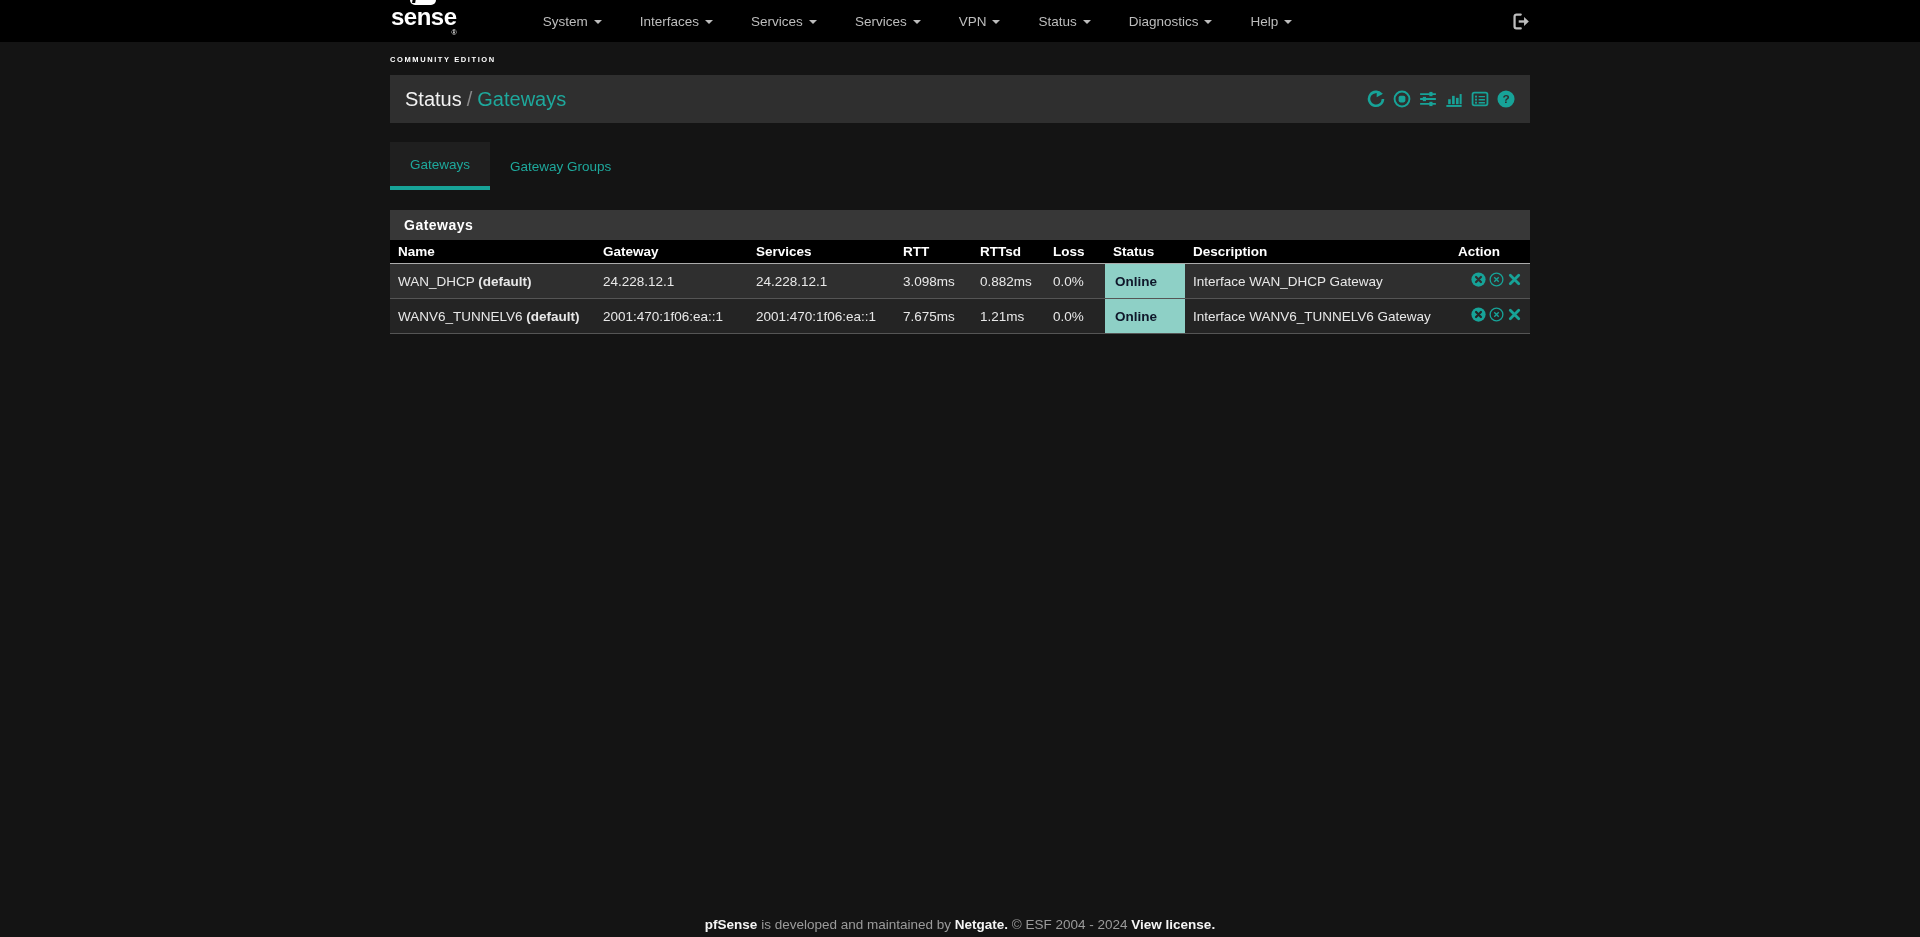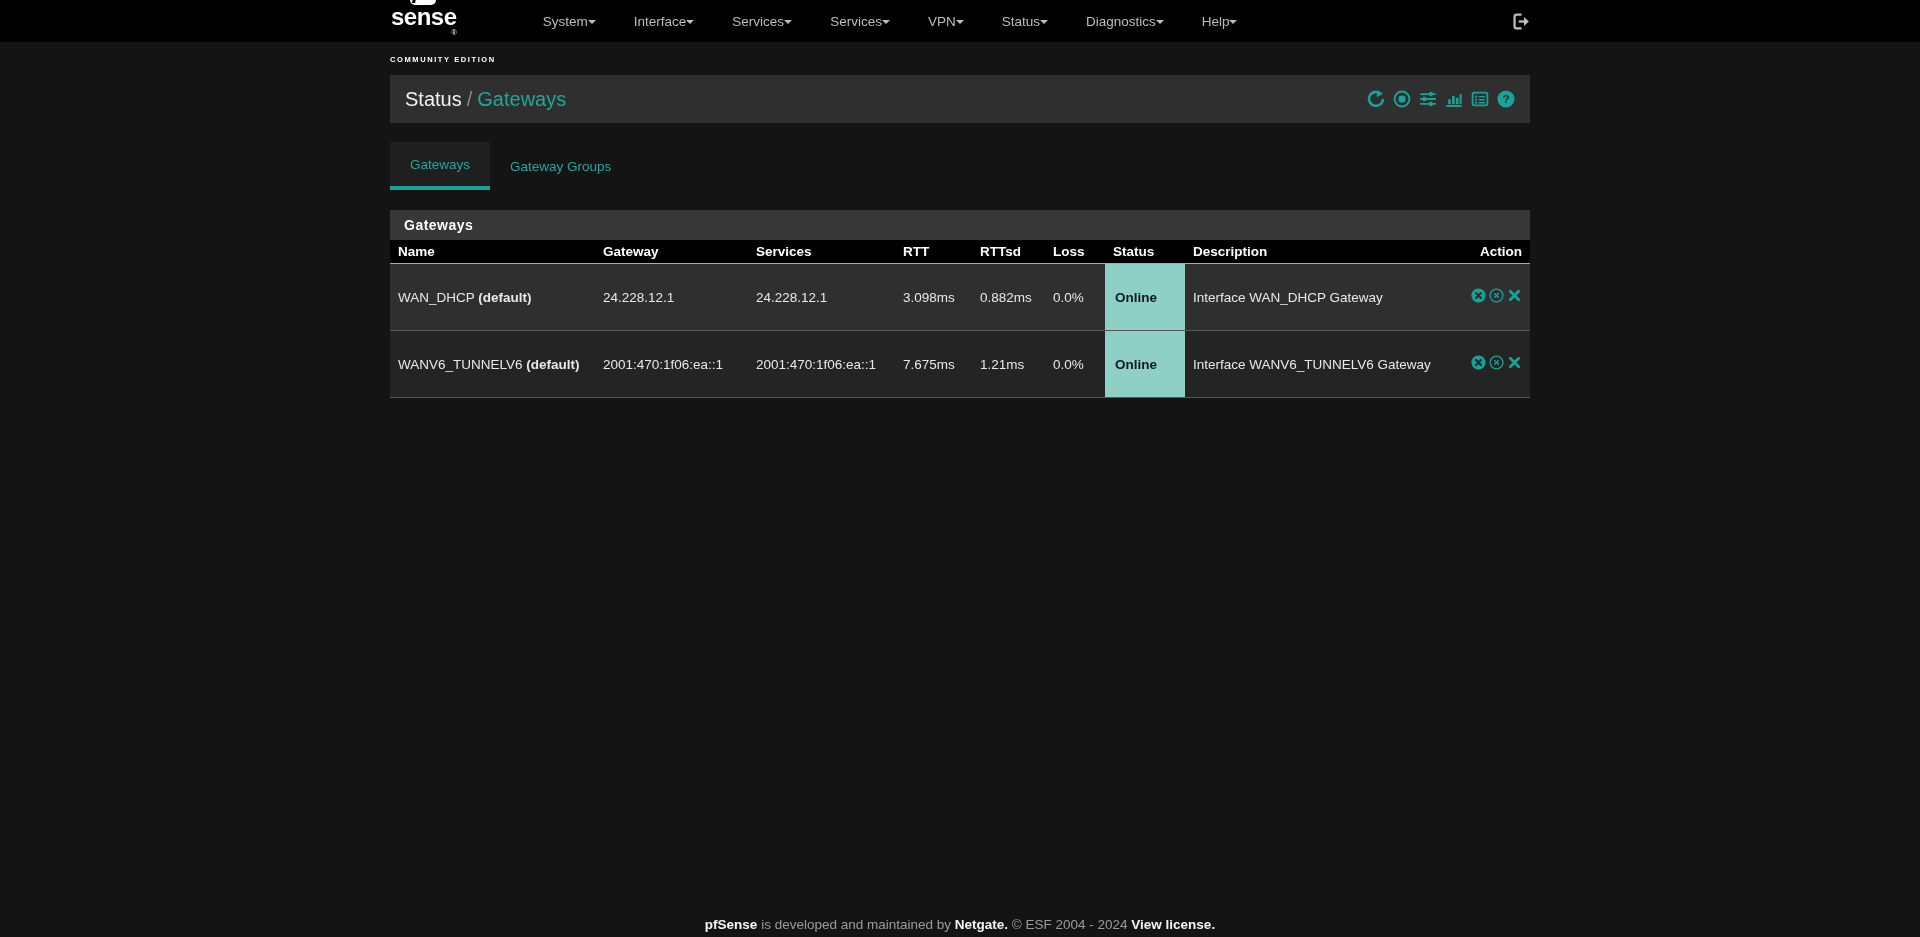--- a/index.html
+++ b/index.html
@@ -19,21 +19,21 @@
   .logo-pf {
     background: #fff; color: #000; font-weight: 800; font-style: italic;
     font-size: 23px; padding: 1px 4px 3px 2px; border-radius: 5px; letter-spacing: -1px;
   }
   .logo-sense { color: #fff; font-weight: 800; font-size: 24px; letter-spacing: -0.5px; margin-left: 1px; }
   .logo-reg { color: #fff; font-size: 7px; align-self: flex-end; margin: 0 0 2px 1px; }
   .logo-edition { color: #fff; font-size: 7.5px; font-weight: bold; letter-spacing: 1.6px; margin-top: 18px; }
   .nav-items { display: flex; align-items: center; }
   .nav-item {
     color: #bdbdbd; font-size: 13.5px; padding: 0 19px; height: 42px;
-    display: flex; align-items: center; cursor: pointer; text-decoration: none;
+    display: flex; align-items: center; gap: 6px; cursor: pointer; text-decoration: none;
   }
   .caret {
     width: 0; height: 0; border-left: 4px solid transparent;
     border-right: 4px solid transparent; border-top: 4px solid #bdbdbd;
     display: inline-block; margin-top: 2px;
   }
   .nav-right { margin-left: auto; display: flex; align-items: center; }
   .signout { color: #bdbdbd; cursor: pointer; display: flex; }
 
   
@@ -60,22 +60,22 @@
   .panel { margin-top: 20px; }
   .panel-heading {
     background: #373737; color: #fff; font-weight: bold; font-size: 14px;
     letter-spacing: 0.5px; padding: 7px 14px;
   }
   table { width: 100%; border-collapse: collapse; table-layout: fixed; font-size: 13.5px; }
   thead th {
     background: #000; color: #fff; font-weight: bold; text-align: left;
     padding: 4px 8px; border-bottom: 1px solid #ababab;
   }
-  thead th.col-action { text-align: right; }
-  tbody td { color: #e8e8e8; padding: 24px 8px; border-top: 1px solid #555; }
+  thead th.col-action { }
+  tbody td { color: #e8e8e8; padding: 8px 8px; border-top: 1px solid #555; }
   tbody tr:first-child td { border-top: none; }
   tbody tr:last-child td { border-bottom: 1px solid #555; }
   tbody tr.odd  { background: #2f2f2f; }
   tbody tr.even { background: #242424; }
   td.status-cell { background: #8ed0c6; color: #0f172a; font-weight: bold; padding-left: 10px; }
   td.action-cell { text-align: right; }
   .bold { font-weight: bold; }
   .actions { display: inline-flex; gap: 3px; align-items: center; }
   .aicon { width: 15px; height: 15px; display: block; cursor: pointer; color: #17a398; }
 
@@ -98,21 +98,21 @@
           <span class="logo-reg">®</span>
       </div>
       <span class="logo-edition">COMMUNITY EDITION</span>
     </div>
     <div class="nav-items">
       <a class="nav-item">
           <span>System</span>
           <span class="caret"></span>
         </a>
       <a class="nav-item">
-          <span>Interface</span>
+          <span>Interfaces</span>
           <span class="caret"></span>
         </a>
       <a class="nav-item">
           <span>Services</span>
           <span class="caret"></span>
         </a>
       <a class="nav-item">
           <span>Services</span>
           <span class="caret"></span>
         </a>

